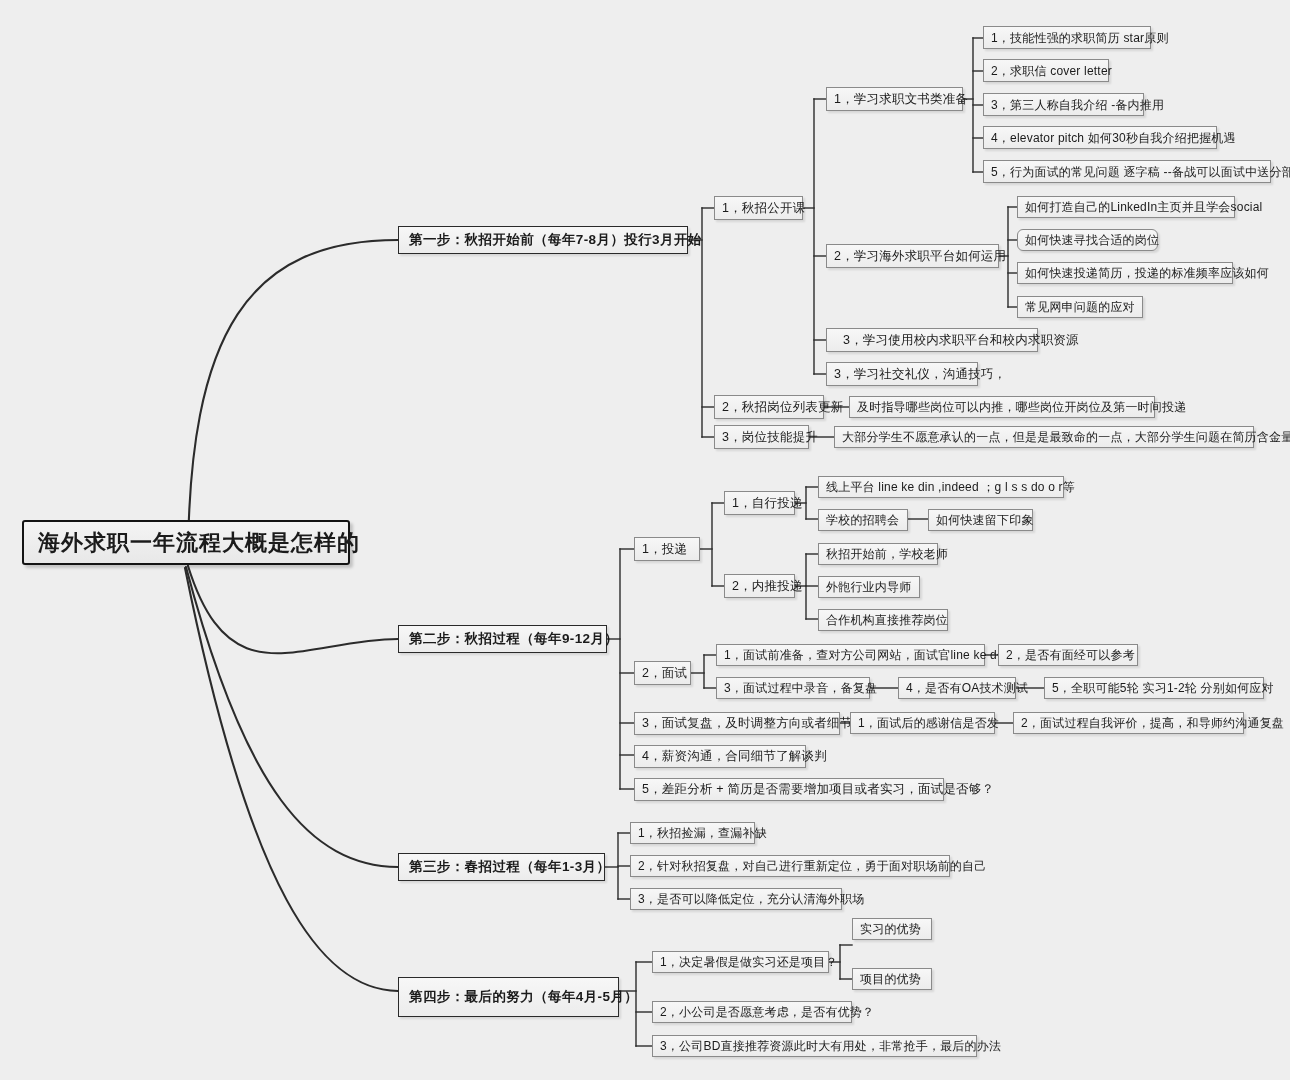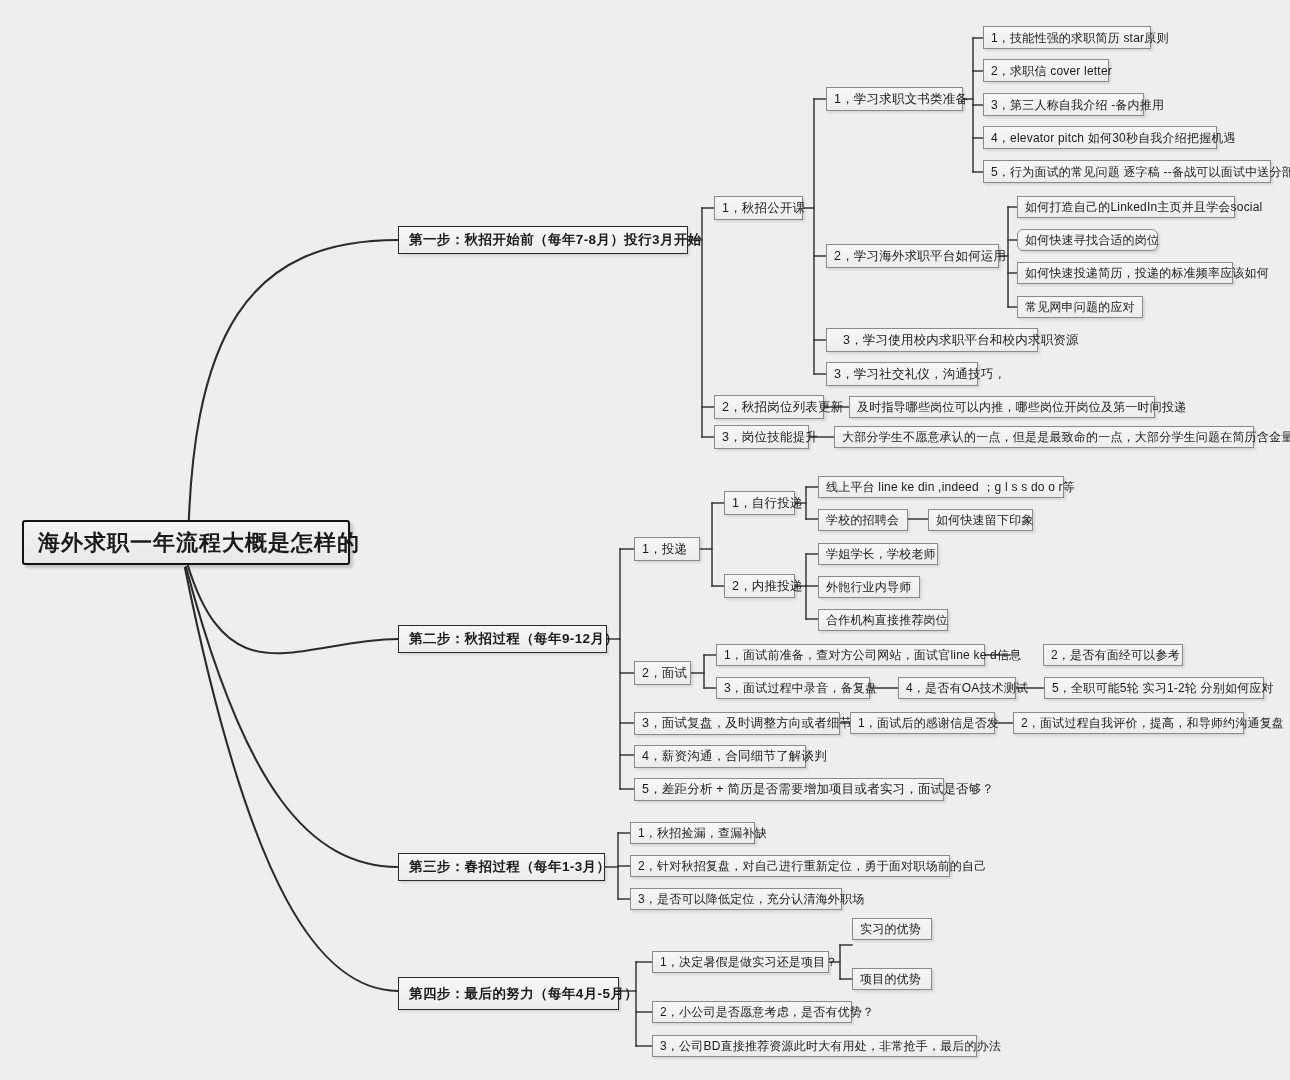--- a/index.html
+++ b/index.html
@@ -240,36 +240,36 @@
     <span>学校的招聘会</span>
   </div>
   <div class="node" style="left:928px;top:509px;width:105px;height:22px;">
     <span>如何快速留下印象</span>
   </div>
 
   <div class="node lvl2" style="left:724px;top:574px;width:71px;height:24px;">
     <span>2，内推投递</span>
   </div>
   <div class="node" style="left:818px;top:543px;width:120px;height:22px;">
-    <span>学姐学长，学校老师</span>
+    <span>秋招开始前，学校老师</span>
   </div>
   <div class="node" style="left:818px;top:576px;width:102px;height:22px;">
     <span>外骲行业内导师</span>
   </div>
   <div class="node" style="left:818px;top:609px;width:130px;height:22px;">
     <span>合作机构直接推荐岗位</span>
   </div>
 
   <div class="node lvl2" style="left:634px;top:661px;width:57px;height:24px;">
     <span>2，面试</span>
   </div>
   <div class="node" style="left:716px;top:644px;width:269px;height:22px;">
     <span>1，面试前准备，查对方公司网站，面试官line ke d信息</span>
   </div>
-  <div class="node" style="left:1043px;top:644px;width:140px;height:22px;">
+  <div class="node" style="left:998px;top:644px;width:140px;height:22px;">
     <span>2，是否有面经可以参考</span>
   </div>
   <div class="node" style="left:716px;top:677px;width:154px;height:22px;">
     <span>3，面试过程中录音，备复盘</span>
   </div>
   <div class="node" style="left:898px;top:677px;width:118px;height:22px;">
     <span>4，是否有OA技术测试</span>
   </div>
   <div class="node" style="left:1044px;top:677px;width:220px;height:22px;">
     <span>5，全职可能5轮 实习1-2轮 分别如何应对</span>
@@ -298,21 +298,21 @@
   <div class="node" style="left:630px;top:822px;width:125px;height:22px;">
     <span>1，秋招捡漏，查漏补缺</span>
   </div>
   <div class="node" style="left:630px;top:855px;width:320px;height:22px;">
     <span>2，针对秋招复盘，对自己进行重新定位，勇于面对职场前的自己</span>
   </div>
   <div class="node" style="left:630px;top:888px;width:212px;height:22px;">
     <span>3，是否可以降低定位，充分认清海外职场</span>
   </div>
 
-  <div class="node step" style="left:398px;top:977px;width:221px;height:33px;">
+  <div class="node step" style="left:398px;top:977px;width:221px;height:40px;">
     <span>第四步：最后的努力（每年4月-5月）</span>
   </div>
   <div class="node" style="left:652px;top:951px;width:177px;height:22px;">
     <span>1，决定暑假是做实习还是项目？</span>
   </div>
   <div class="node" style="left:852px;top:918px;width:80px;height:22px;">
     <span>实习的优势</span>
   </div>
   <div class="node" style="left:852px;top:968px;width:80px;height:22px;">
     <span>项目的优势</span>

